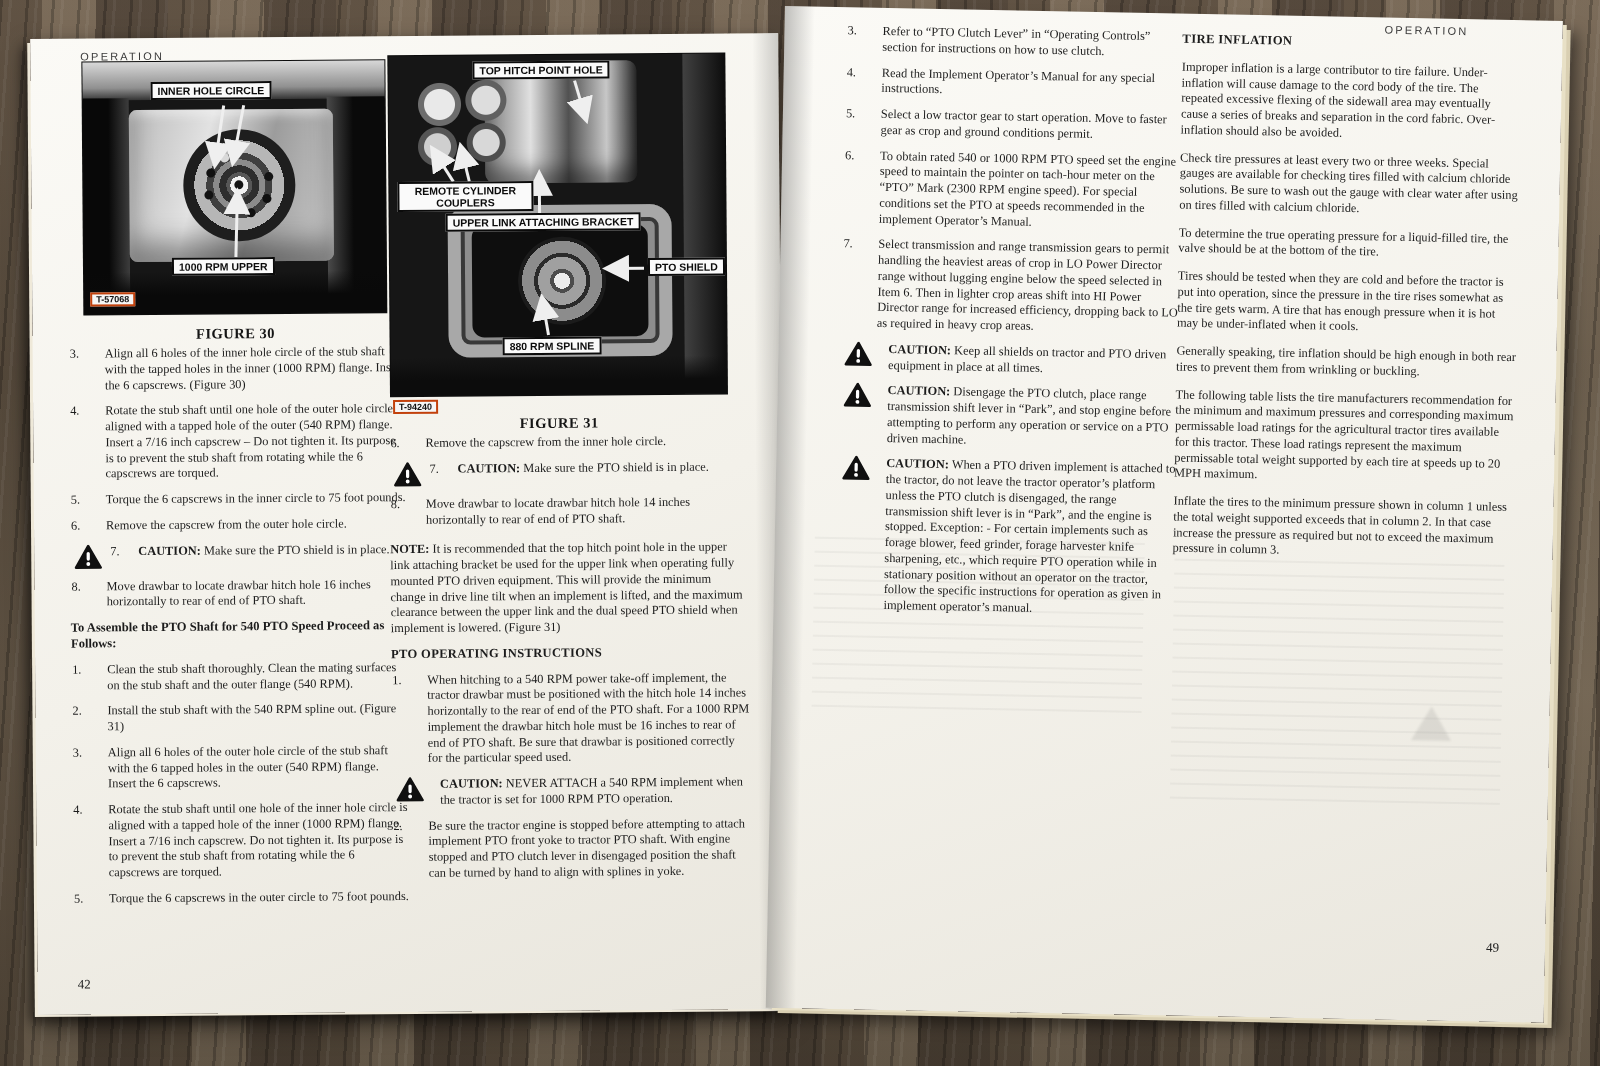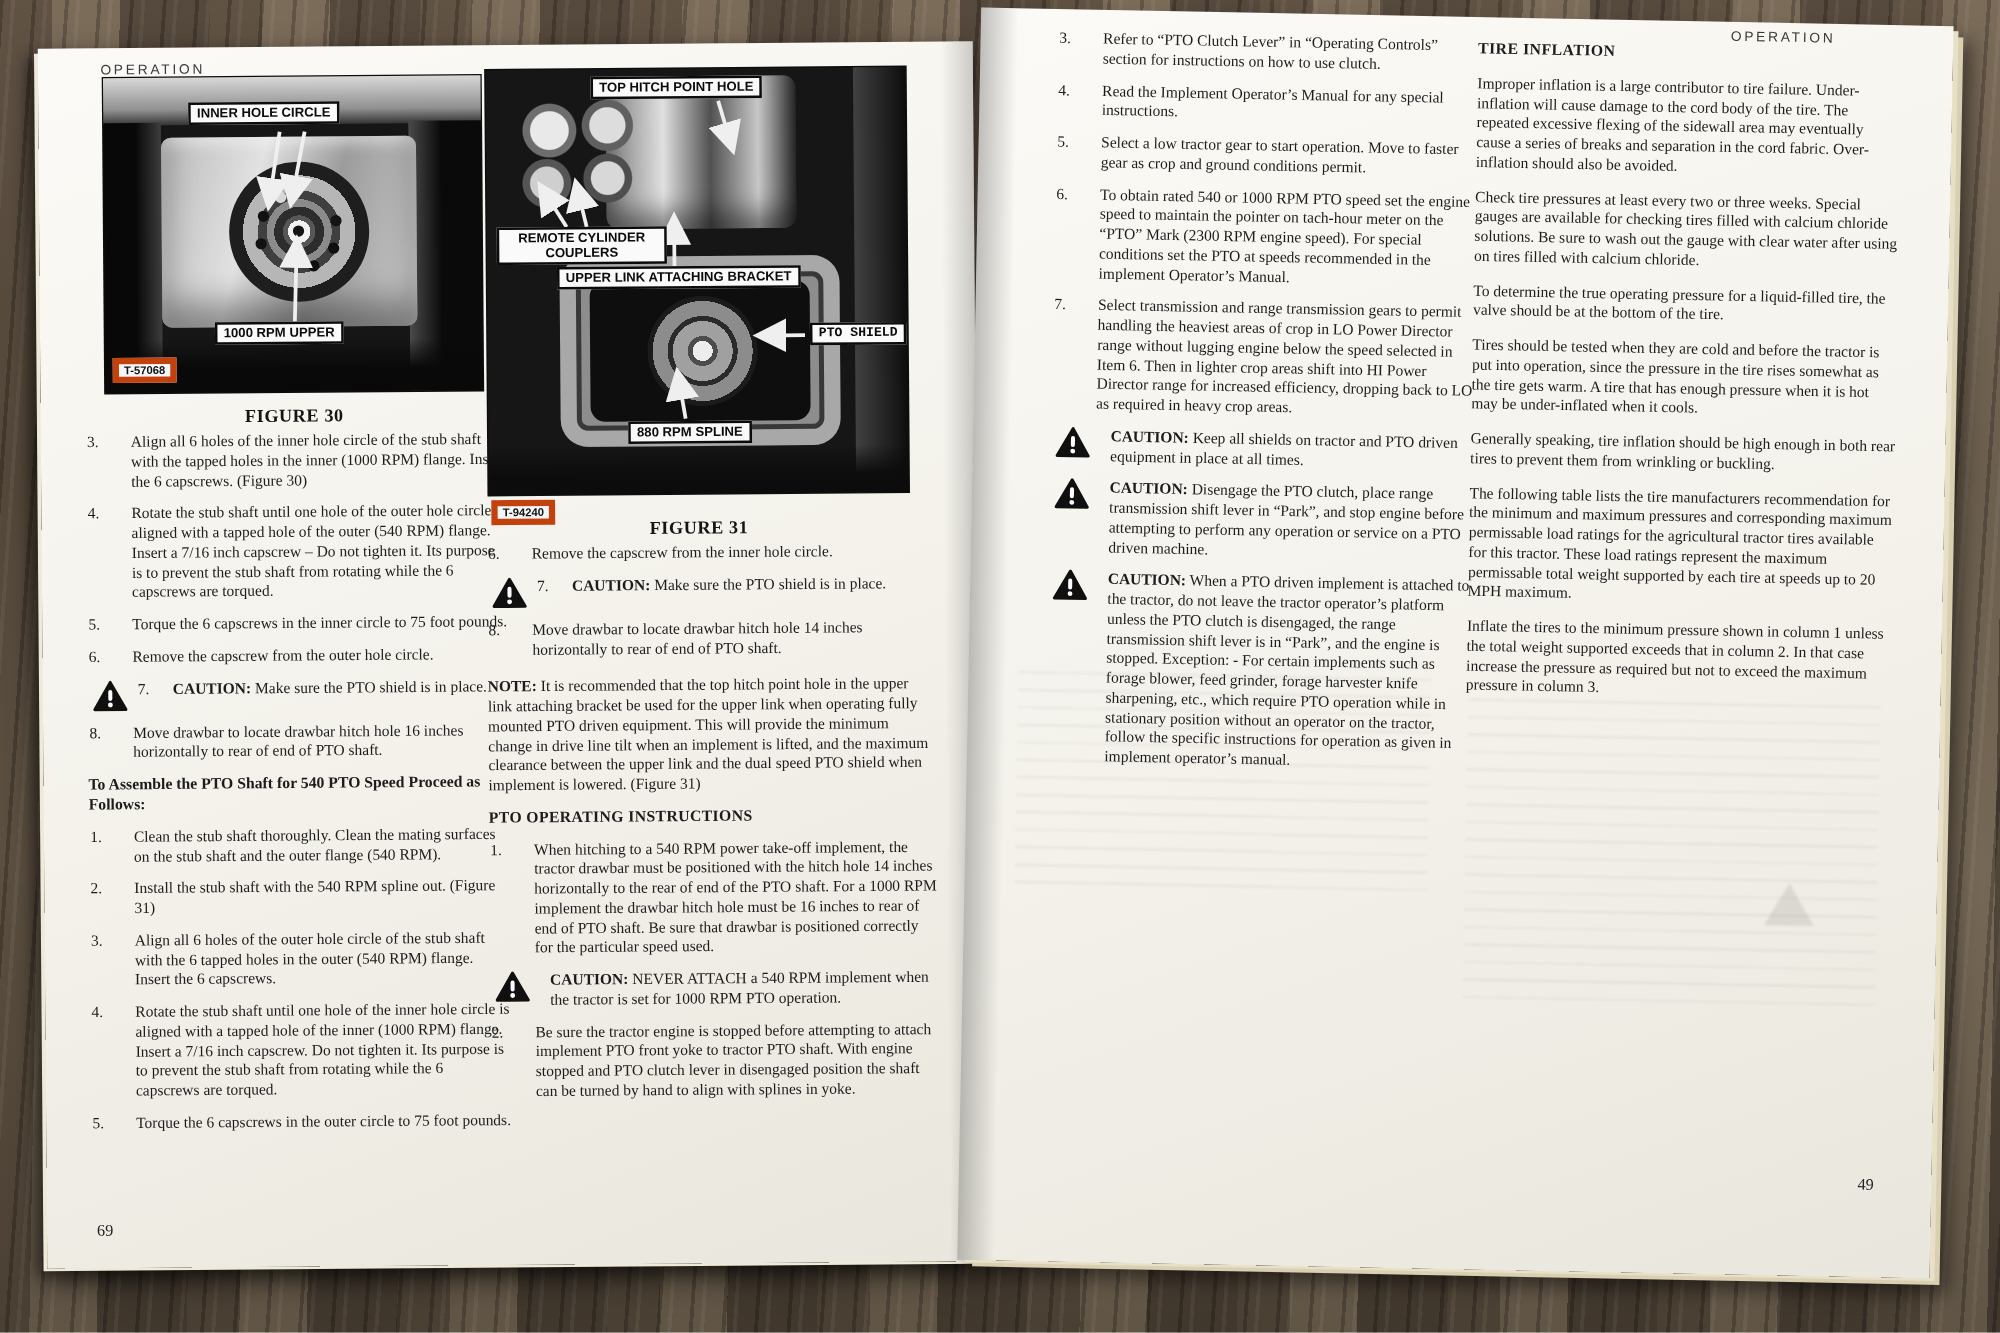--- a/index.html
+++ b/index.html
@@ -42,21 +42,21 @@
   .caution-row .t{flex:1;}
   b.cl{font-weight:bold;}
 
   
   .photo-wrap{position:absolute;}
   .photo{position:relative;background:#161616;box-shadow:0 0 0 1px #0c0c0c;overflow:visible;}
   .photo > div{position:absolute;}
   .plabel{position:absolute;background:#fafafa;border:2px solid #0b0b0b;color:#0b0b0b;
     font-family:"Liberation Sans",sans-serif;font-weight:bold;font-size:10.5px;line-height:1.15;
     padding:1px 5px;white-space:nowrap;z-index:4;}
-  .ptag{position:absolute;background:#f6f6f6;border:5px solid #c2410c;color:#111;
+  .ptag{position:absolute;background:#f6f6f6;border:2px solid #c2410c;color:#111;
     font-family:"Liberation Sans",sans-serif;font-weight:bold;font-size:9px;padding:0 4px;z-index:4;}
   .arrows{position:absolute;left:0;top:0;z-index:3;}
   .figcap{position:absolute;text-align:center;font-family:"Liberation Serif",serif;
     font-weight:bold;font-size:14.5px;letter-spacing:.5px;color:#151515;}
 
   
   .f30{left:0;top:0;width:302px;height:252px;}
   .f30-band{left:0;top:0;right:0;height:38px;background:linear-gradient(180deg,#d8d8d8,#909090 68%,#343434);}
   .f30-darkL{left:0;top:36px;width:46px;bottom:0;background:linear-gradient(90deg,#080808 55%,#3d3d3d);}
   .f30-darkR{right:0;top:36px;width:58px;bottom:0;background:linear-gradient(90deg,#4a4a4a,#0a0a0a 45%);}
@@ -200,21 +200,21 @@
         <line x1="186" y1="26" x2="197" y2="64" stroke="#efefef" stroke-width="3" marker-end="url(#ah31)"></line>
         <line x1="64" y1="126" x2="44" y2="94" stroke="#efefef" stroke-width="3" marker-end="url(#ah31)"></line>
         <line x1="80" y1="126" x2="72" y2="92" stroke="#efefef" stroke-width="3" marker-end="url(#ah31)"></line>
         <line x1="150" y1="158" x2="150" y2="120" stroke="#efefef" stroke-width="3" marker-end="url(#ah31)"></line>
         <line x1="254" y1="214" x2="218" y2="214" stroke="#efefef" stroke-width="3" marker-end="url(#ah31)"></line>
         <line x1="158" y1="280" x2="152" y2="244" stroke="#efefef" stroke-width="3" marker-end="url(#ah31)"></line>
       </svg>
       <div class="plabel" style="left:84px;top:6px;">TOP HITCH POINT HOLE</div>
       <div class="plabel lbl-wrap" style="left:8px;top:126px;width:122px;">REMOTE CYLINDER COUPLERS</div>
       <div class="plabel" style="left:56px;top:158px;">UPPER LINK ATTACHING BRACKET</div>
-      <div class="plabel" style="left:258px;top:204px;font-family:Liberation Mono, monospace;">PTO SHIELD</div>
+      <div class="plabel" style="left:258px;top:204px;">PTO SHIELD</div>
       <div class="plabel" style="left:112px;top:282px;">880 RPM SPLINE</div>
       <div class="ptag" style="left:2px;top:344px;">T-94240</div>
     </div>
     <div class="figcap" style="left:0;top:360px;width:336px;">FIGURE 31</div>
   </div>
 
   <div class="col" style="left:356px;top:400px;width:358px;">
     <div class="step">
       <span class="n">6.</span>
       <p class="t">Remove the capscrew from the inner hole circle.</p>
@@ -249,21 +249,21 @@
           </svg>
       </span>
       <p class="t" style="margin-left:8px;"><b class="cl">CAUTION:</b> <span>NEVER ATTACH a 540 RPM implement when the tractor is set for 1000 RPM PTO operation.</span></p>
     </div>
     <div class="step">
       <span class="n">2.</span>
       <p class="t">Be sure the tractor engine is stopped before attempting to attach implement PTO front yoke to tractor PTO shaft.  With engine stopped and PTO clutch lever in disengaged position the shaft can be turned by hand to align with splines in yoke.</p>
     </div>
   </div>
 
-  <div class="pnum" style="left:40px;bottom:22px;">69</div>
+  <div class="pnum" style="left:40px;bottom:22px;">42</div>
 </div>
 
 <div class="page" id="right-page">
   <div class="oper" style="left:600px;top:6px;">OPERATION</div>
 
   <div class="col" style="left:62px;top:16px;width:338px;">
     <div class="step">
       <span class="n">3.</span>
       <p class="t">Refer to “PTO Clutch Lever” in “Operating Controls” section for instructions on how to use clutch.</p>
     </div>

